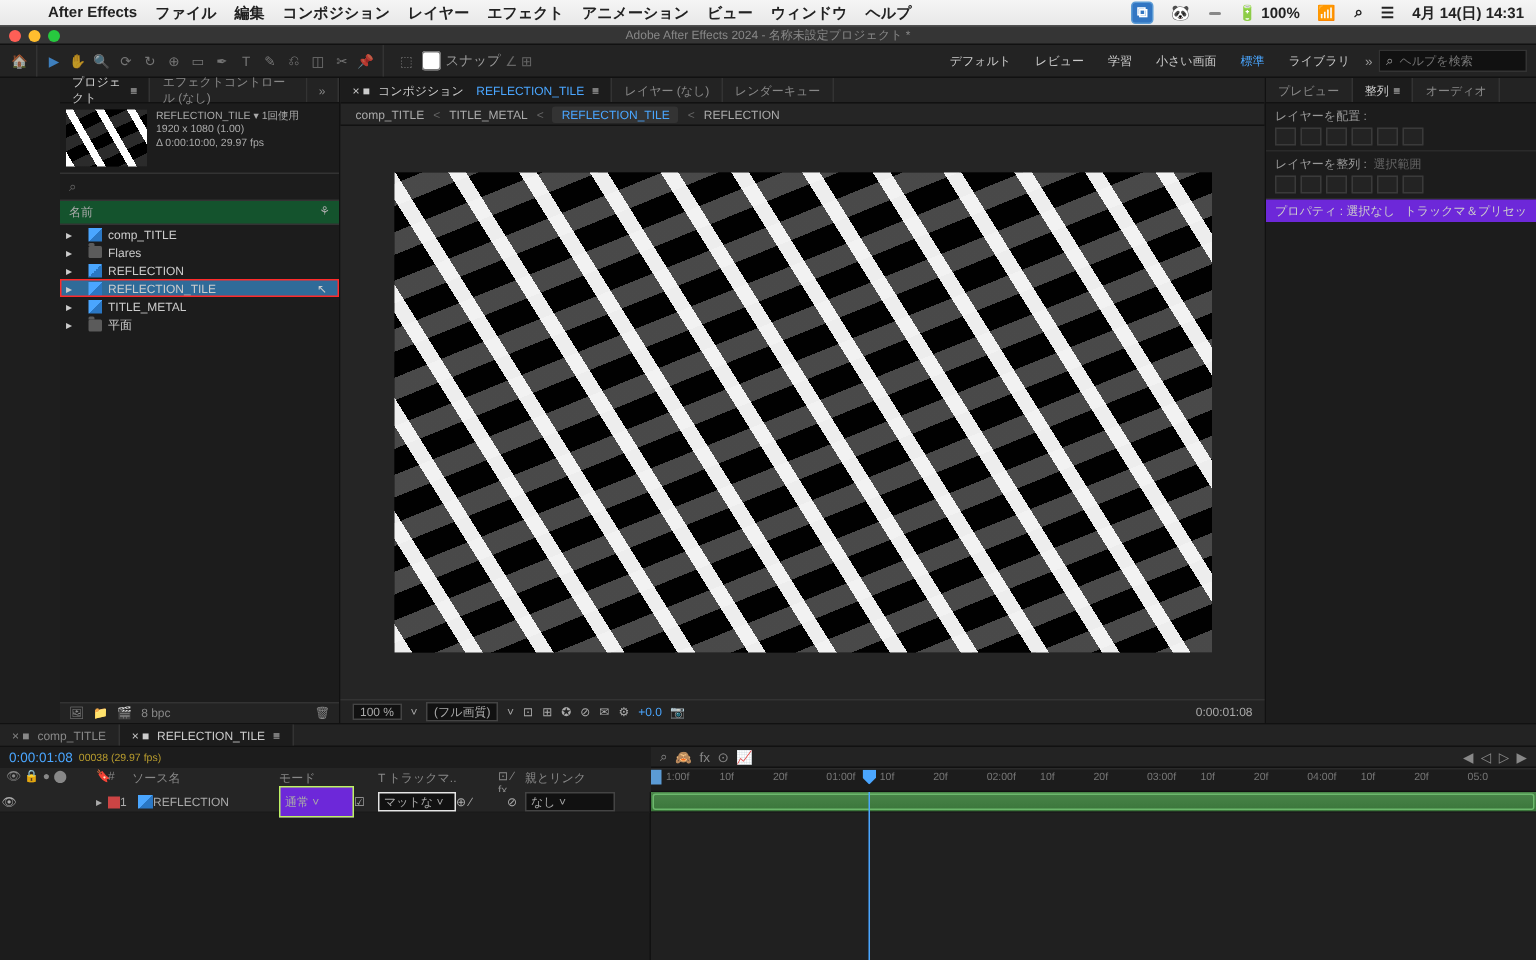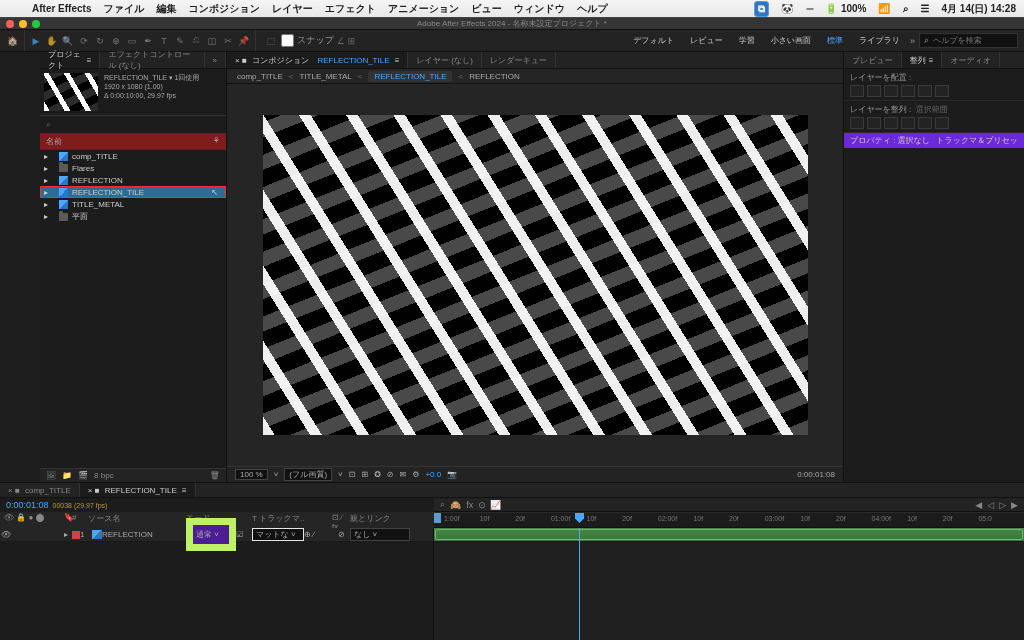--- a/index.html
+++ b/index.html
@@ -26,21 +26,21 @@
 .left{ width:186px; display:flex; flex-direction:column; background:#1c1c1c }
 .tabs{ height:17px; display:flex; background:#232323; border-bottom:1px solid #111;}
 .tab{ font-size:8px; padding:2px 8px; background:#1c1c1c; border-right:1px solid #333; display:flex; align-items:center; gap:3px;}
 .tab.dim{background:#232323;color:#888}
 .compinfo{display:flex; gap:6px; padding:4px; border-bottom:1px solid #333;}
 .thumb{width:54px;height:38px;
   background: repeating-linear-gradient(60deg, #fff 0 5px, transparent 5px 18px),
               repeating-linear-gradient(-25deg,#2b2b2b 0 8px,#000 8px 16px); background-color:#111;}
 .cinfo{font-size:7px;color:#aaa; line-height:1.3}
 .searchp{border-bottom:1px solid #333; padding:3px 6px; color:#666}
-.header{background:#7f1d1d;padding:2px 6px;font-size:8px;color:#aaa;border-bottom:1px solid #333;display:flex;justify-content:space-between}
+.header{background:#14532d;padding:2px 6px;font-size:8px;color:#aaa;border-bottom:1px solid #333;display:flex;justify-content:space-between}
 .tree{flex:1;overflow:auto}
 .trow{display:flex;align-items:center;gap:4px;padding:1px 4px;font-size:8px}
 .trow.hl{outline:1.5px solid #ff2a2a;outline-offset:-1px;background:#2f6b99}
 .trow .ic{width:10px;height:10px;display:flex;align-items:center;justify-content:center}
 .comp-ic{width:9px;height:9px;background:linear-gradient(135deg,#4aa6ff 50%,#2a77c4 50%);}
 .fold-ic{width:9px;height:8px;background:#5b5b5b;border-radius:1px;position:relative}
 .fold-ic:before{content:"";position:absolute;top:-2px;left:0;width:4px;height:2px;background:#5b5b5b;border-radius:1px 1px 0 0}
 .pfoot{height:14px;background:#232323;border-top:1px solid #333;display:flex;align-items:center;gap:6px;padding:0 6px;font-size:8px;color:#888}
 .center{ flex:1; display:flex; flex-direction:column; background:#252525; border-left:1px solid #111; border-right:1px solid #111;}
 .ctabs{height:17px;display:flex;background:#232323;border-bottom:1px solid #111;}
@@ -103,21 +103,21 @@
   <span>ウィンドウ</span>
   <span>ヘルプ</span>
   <span class="spacer"></span>
   <span class="blue-sq">⧉</span>
   <span>🐼</span>
   <span style="border:1px solid #888;padding:0 3px;border-radius:3px"></span>
   <span>🔋 <span>100%</span></span>
   <span>📶</span>
   <span>⌕</span>
   <span>☰</span>
-  <span>4月 14(日) 14:28</span>
+  <span>4月 14(日) 14:31</span>
 </div>
 
 <div class="win-title">
   <div class="traffic">
     <div class="dot r"></div>
     <div class="dot y"></div>
     <div class="dot g"></div>
   </div>
   <span>Adobe After Effects 2024 - 名称未設定プロジェクト *</span>
 </div>
@@ -369,21 +369,21 @@
   <div class="trows">
     <div class="tl">
       <div class="lrow">
         <span style="width:12px;text-align:center">👁</span>
         <span style="width:52px"></span>
         <span style="width:8px">▸</span>
         <span style="width:8px;background:#c44;height:8px"></span>
         <span style="width:12px">1</span>
         <span style="width:10px" class="comp-ic"></span>
         <span style="width:84px">REFLECTION</span>
-        <span style="width:50px;background:#4c1d95;border:7px solid #bef264;padding:4px 3px"><span>通常</span> ˅</span>
+        <span style="width:50px;background:#6d28d9;border:1px solid #bef264;padding:4px 3px"><span>通常</span> ˅</span>
         <span style="width:16px">☑</span>
         <span style="width:52px;background:#111;border:1px solid #e5e5e5;padding:0 3px"><span>マットな</span> ˅</span>
         <span style="width:34px">⊕ ∕</span>
         <span style="width:12px">⊘</span>
         <span style="width:60px;background:#111;border:1px solid #444;padding:0 3px"><span>なし</span> ˅</span>
       </div>
     </div>
     <div class="tr">
       <div class="track">
         <div style="position:absolute;inset:1px;border:1px solid #6cb86c;border-radius:2px"></div>

